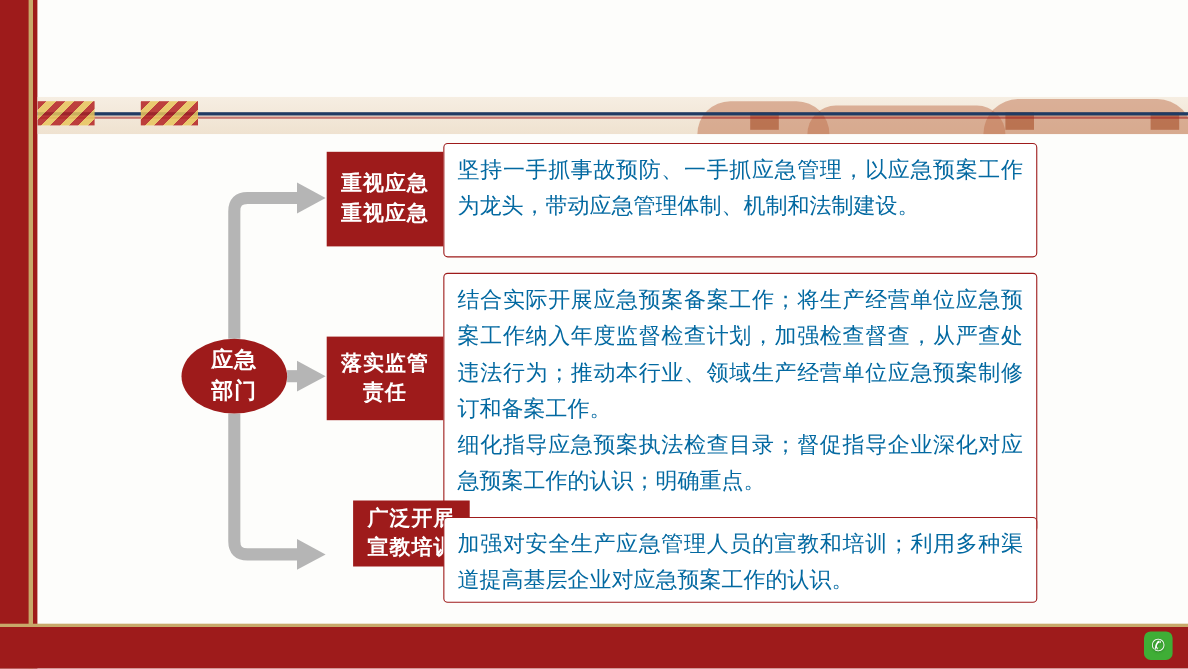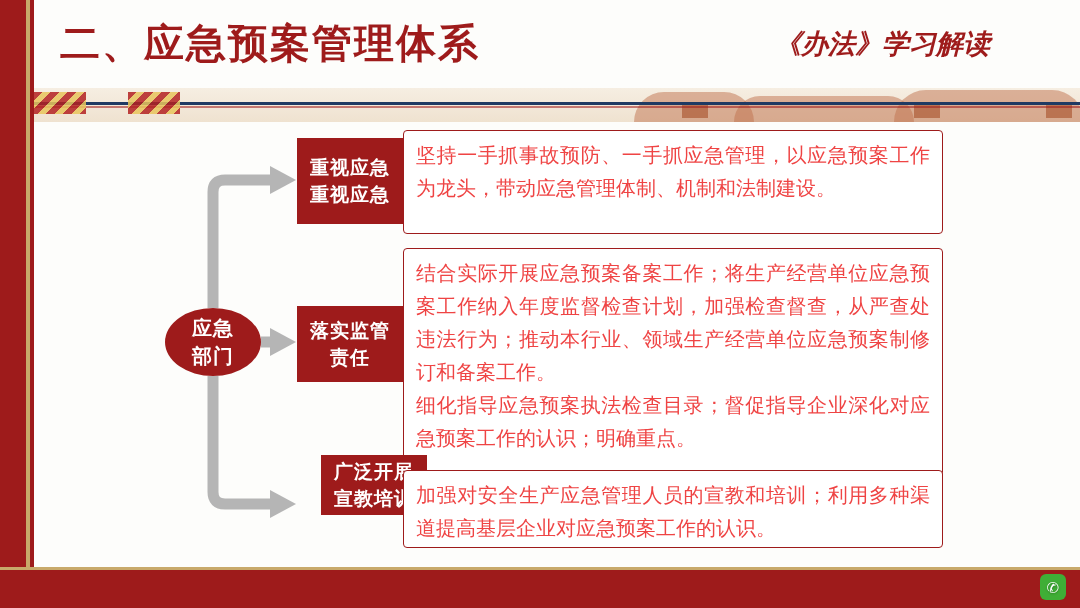--- a/index.html
+++ b/index.html
@@ -158,21 +158,21 @@
   #label-1 { left: 263px; top: 184px; height: 76px; }
   #label-2 { left: 263px; top: 333px; height: 60px; margin-left: 24px; }
 
   
   .content-box {
     position: absolute;
     left: 369px;
     border: 1px solid #9e1b1b;
     border-radius: 4px;
     background: #ffffff;
-    color: #ef4444;
+    color: #0369a1;
     font-size: 20px;
     line-height: 33px;
     padding: 8px 12px 8px 12px;
     box-sizing: border-box;
     text-align: justify;
     font-family: Liberation Serif, serif;
   }
   #box-0 { top: 8px;   width: 540px; height: 104px; }
   #box-1 { top: 126px; width: 540px; height: 236px; }
   #box-2 { top: 348px; width: 540px; height: 78px; }
@@ -227,24 +227,20 @@
 </style>
 </head>
 <body>
 
 <div id="slide">
 
   <div class="left-band">
     <div class="left-band-inner"></div>
   </div>
 
-  <div class="header">
-    <div class="title">二、应急预案管理体系</div>
-    <div class="header-right">《办法》学习解读</div>
-  </div>
 
   <div class="ribbon">
     <div class="ribbon-bg"></div>
     <div class="ribbon-mtn" style="left:600px;width:120px;height:30px;border-radius:60px 60px 0 0;"></div>
     <div class="ribbon-mtn" style="left:700px;width:180px;height:26px;border-radius:90px 90px 0 0;"></div>
     <div class="ribbon-mtn" style="left:860px;width:190px;height:32px;border-radius:95px 95px 0 0;"></div>
     <div class="ribbon-tower" style="left:648px;"></div>
     <div class="ribbon-tower" style="left:880px;"></div>
     <div class="ribbon-tower" style="left:1012px;"></div>
     <div class="ribbon-line"></div>

